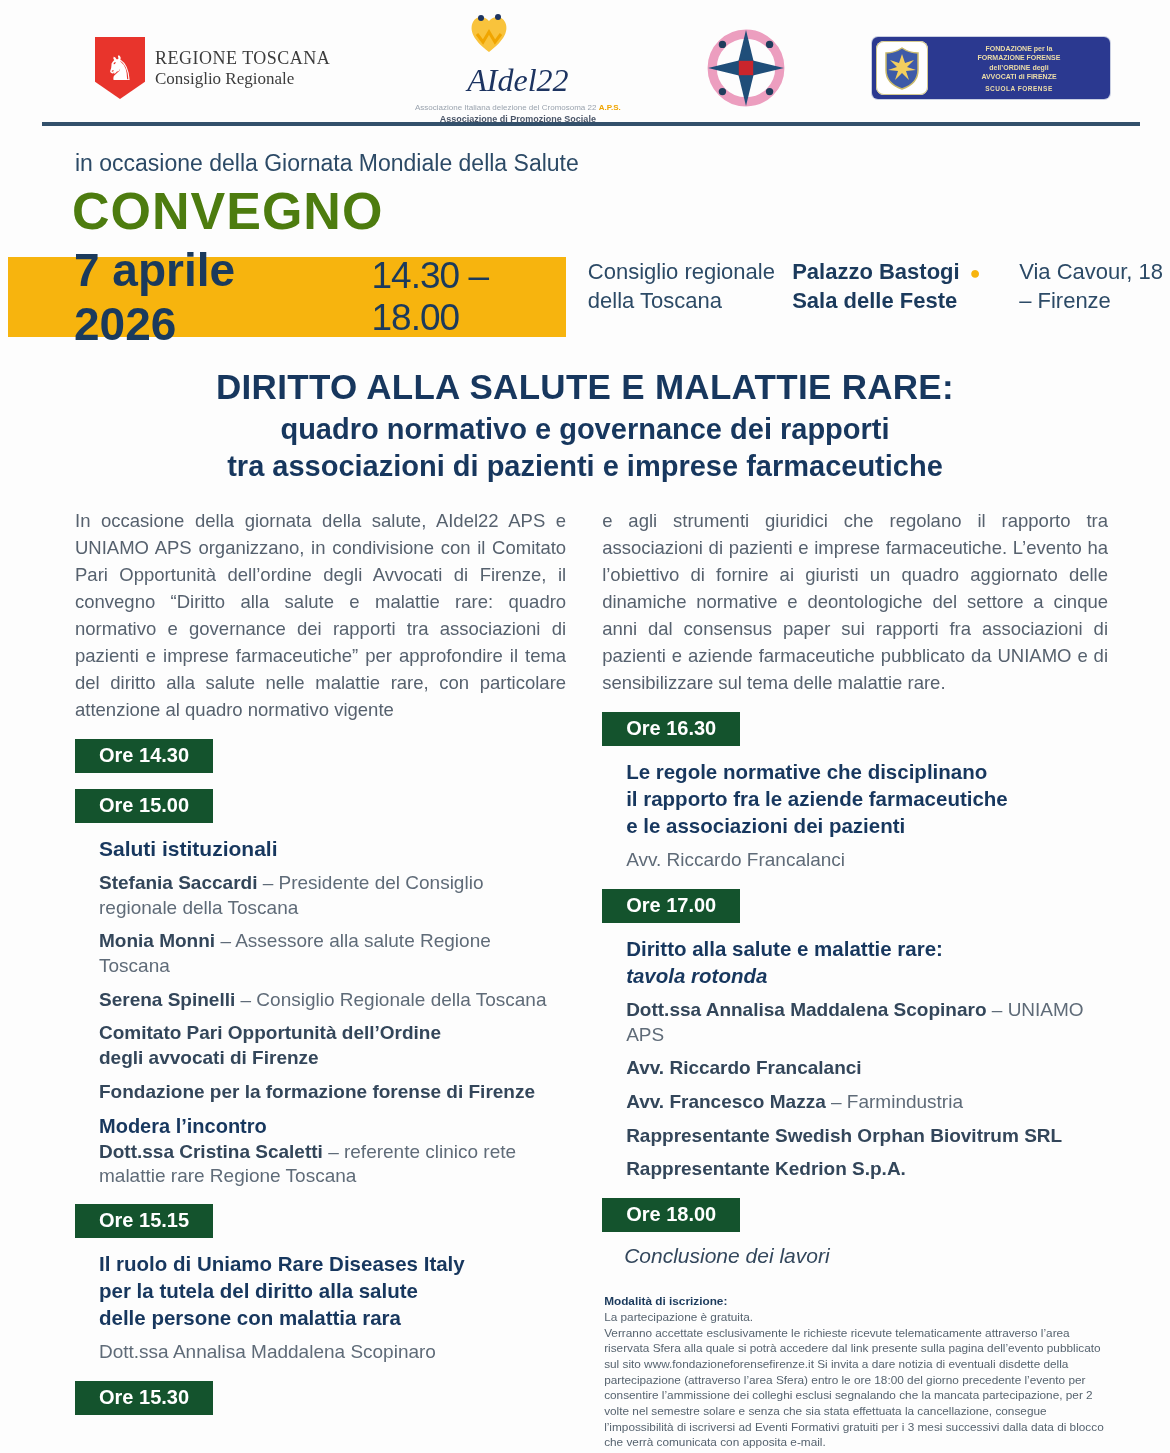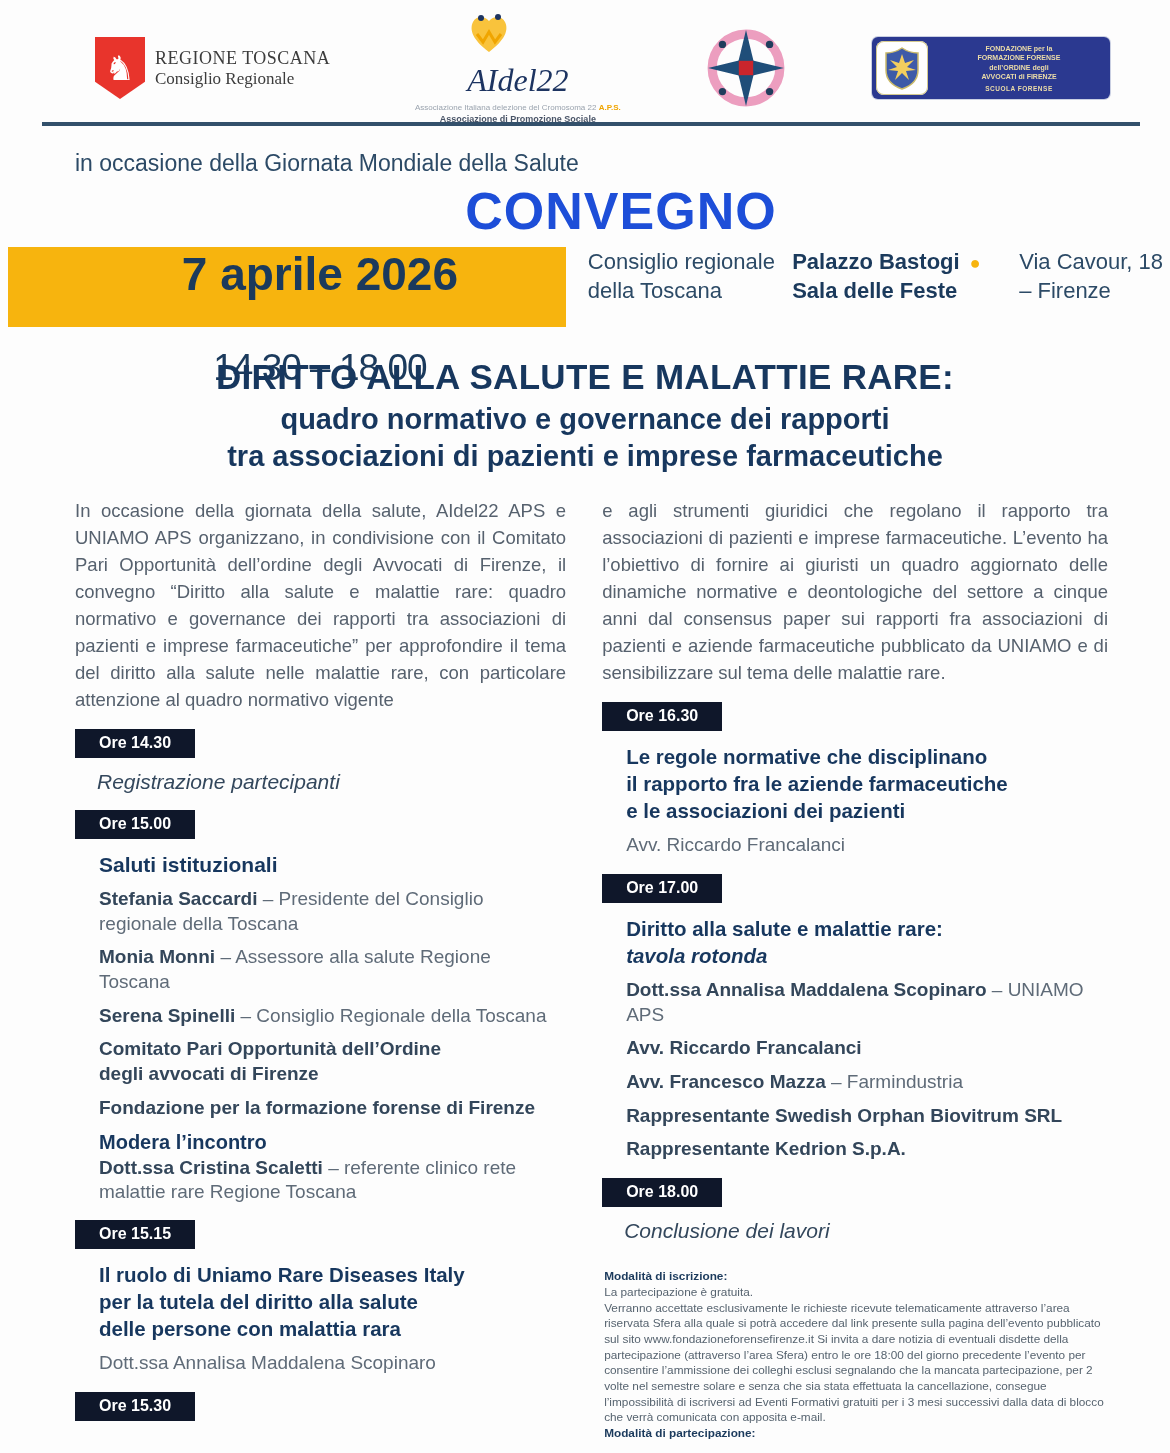--- a/index.html
+++ b/index.html
@@ -33,41 +33,41 @@
   .aidel-sub2{font-size:9px;font-weight:700;color:#4a5568;margin-top:2px;}
   
   .forense{background:#2B3990;border-radius:6px;display:flex;align-items:center;width:238px;height:62px;box-shadow:0 0 0 1px #c9cfe2;}
   .forense-card{background:#fff;border-radius:8px;width:52px;height:54px;margin:0 6px 0 4px;display:flex;align-items:center;justify-content:center;box-shadow:0 0 0 1px #d4c98e inset;}
   .forense-text{color:#EBDCA8;text-align:center;flex:1;padding-right:6px;}
   .forense-text .f1{font-size:7px;font-weight:700;line-height:1.3;white-space:pre-line;}
   .forense-text .f2{font-size:6.5px;font-weight:700;margin-top:4px;letter-spacing:.5px;}
   
   .divider{height:4px;background:#33506B;margin:12px 30px 0 42px;}
   .kicker{font-size:23px;color:#2C4A66;margin:24px 0 4px 75px;}
-  .main-head{font-size:52px;font-weight:800;color:#1d4ed8;letter-spacing:1px;margin:2px 0 6px 72px;text-align:center;}
+  .main-head{font-size:52px;font-weight:800;color:#4d7c0f;letter-spacing:1px;margin:2px 0 16px 72px;}
   
   .banner-row{display:flex;align-items:stretch;margin-top:2px;}
-  .banner{background:#F7B40E;width:854px;height:80px;margin-left:8px;display:flex;align-items:center;padding-left:66px;box-sizing:border-box;gap:46px;flex-direction:column;}
+  .banner{background:#F7B40E;width:854px;height:80px;margin-left:8px;display:flex;align-items:center;padding-left:66px;box-sizing:border-box;gap:46px;}
   .banner-date{font-size:46px;font-weight:800;color:#1B3A5C;}
   .banner-time{font-size:37px;font-weight:400;color:#1B3A5C;letter-spacing:-1px;}
   .venue{padding-left:22px;display:flex;flex-direction:row;justify-content:center;line-height:1.32;}
   .venue .v1,.venue .v3{font-size:22px;color:#2C4A66;}
   .venue .v2{font-size:22px;font-weight:800;color:#1B3A5C;}
   .venue .dot{color:#F7B40E;font-size:18px;margin:0 4px;}
   
   .title-block{text-align:center;margin:30px 20px 6px;color:#17375E;}
   .title-block .t1{font-size:35px;font-weight:800;letter-spacing:.3px;}
   .title-block .t2{font-size:29px;font-weight:800;margin-top:6px;}
   .title-block .t3{font-size:29px;font-weight:800;margin-top:4px;}
   
   .cols{display:grid;grid-template-columns:1fr 1.03fr;column-gap:36px;padding:18px 62px 30px 75px;}
   .intro{font-size:18.5px;line-height:1.46;color:#56616E;text-align:justify;}
   
   .sched-item{margin-top:16px;}
-  .badge{display:inline-block;background:#0f172a;color:#fff;font-weight:700;font-size:16px;padding:5px 24px 6px;}
+  .badge{display:inline-block;background:#14532d;color:#fff;font-weight:700;font-size:20px;padding:5px 24px 6px;}
   .entry-italic{font-style:italic;font-size:21px;color:#33475C;margin:12px 0 4px 22px;}
   .item-body{margin-left:24px;}
   .item-heading{font-weight:800;font-size:21px;color:#17375E;margin:14px 0 10px;}
   .item-title{font-weight:800;font-size:20.5px;color:#17375E;line-height:1.32;white-space:pre-line;margin:12px 0 8px;}
   .item-title.italic{font-style:italic;margin-top:0;}
   .speaker{font-size:19px;line-height:1.3;margin:9px 0;color:#5F6B78;white-space:pre-line;}
   .spk-name{font-weight:700;color:#33465A;}
   .spk-role{font-weight:400;color:#5F6B78;}
   .subheading{font-weight:800;font-size:20px;color:#17375E;margin:10px 0 2px;}
   .mod-line{font-size:19px;line-height:1.28;color:#5F6B78;margin-top:2px;}
@@ -161,21 +161,20 @@
     <div class="t3">tra associazioni di pazienti e imprese farmaceutiche</div>
   </div>
 
   <div class="cols">
 
     <div>
       <div class="intro">In occasione della giornata della salute, AIdel22 APS e UNIAMO APS organizzano, in condivisione con il Comitato Pari Opportunità dell’ordine degli Avvocati di Firenze, il convegno “Diritto alla salute e malattie rare: quadro normativo e governance dei rapporti tra associazioni di pazienti e imprese farmaceutiche” per approfondire il tema del diritto alla salute nelle malattie rare, con particolare attenzione al quadro normativo vigente</div>
 
       <div class="sched-item">
         <span class="badge">Ore 14.30</span>
-        <div class="entry-italic">Registrazione partecipanti</div>
       </div>
 
       <div class="sched-item">
         <span class="badge">Ore 15.00</span>
         <div class="item-body">
           <div class="item-heading">Saluti istituzionali</div>
           <div class="speaker"><span class="spk-name">Stefania Saccardi</span> <span class="spk-role">– Presidente del Consiglio regionale della Toscana</span></div>
           <div class="speaker"><span class="spk-name">Monia Monni</span> <span class="spk-role">– Assessore alla salute Regione Toscana</span></div>
           <div class="speaker"><span class="spk-name">Serena Spinelli</span> <span class="spk-role">– Consiglio Regionale della Toscana</span></div>
           <div class="speaker"><span class="spk-name">Comitato Pari Opportunità dell’Ordine

